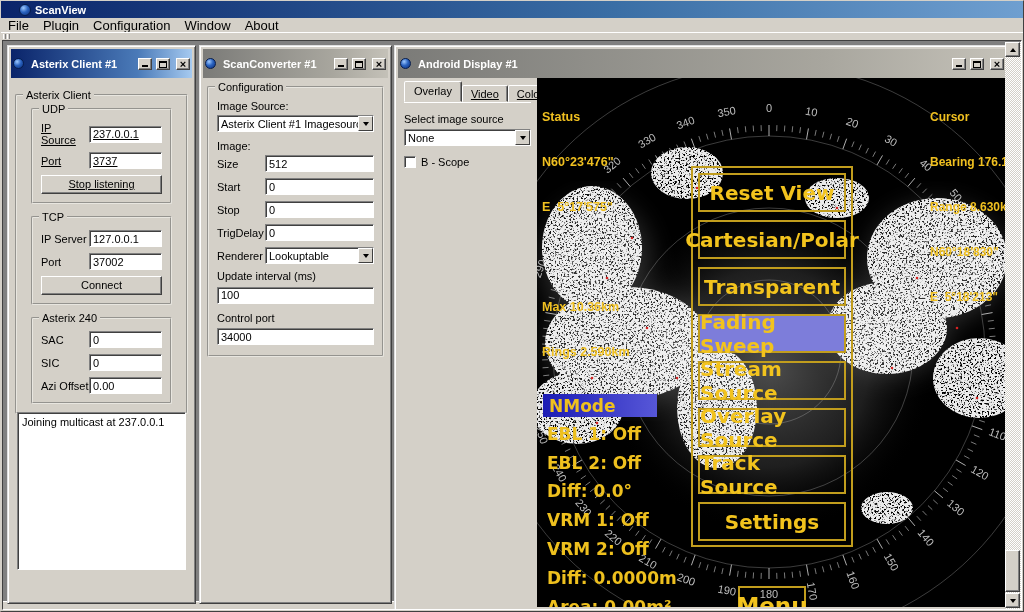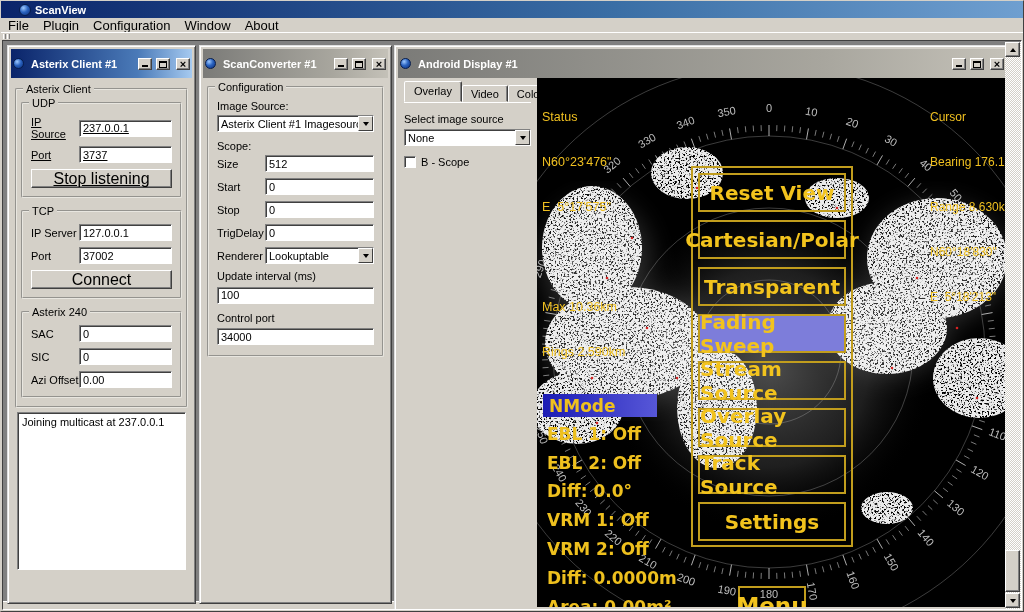--- a/index.html
+++ b/index.html
@@ -37,40 +37,40 @@
   .g-min{position:absolute;left:3px;bottom:2px;width:6px;height:2px;background:#000;}
   .g-max{position:absolute;left:2px;top:2px;width:8px;height:7px;border:1px solid #000;border-top-width:2px;}
   .g-x{position:absolute;left:0;top:-1px;width:100%;text-align:center;font-size:11px;font-weight:bold;color:#000;line-height:12px;}
   .wbody{flex:1;position:relative;overflow:hidden;}
   
   .group{border:2px groove #e8e6e0;border-radius:2px;position:relative;padding:12px 8px 8px;margin:8px 6px 0;}
   .group>.glabel{position:absolute;top:-7px;left:6px;background:var(--face);padding:0 3px;font-size:11px;}
   .row{display:flex;align-items:center;margin-bottom:6px;}
   .row .flabel{font-size:11px;width:48px;flex:none;}
   .tin{flex:1;height:17px;background:#fff;border:1px solid;border-color:#808080 #fff #fff #808080;box-shadow:inset 1px 1px 0 #404040;font-size:11px;padding:1px 3px;min-width:0;}
-  .btn{height:19px;width:100%;background:var(--face);border:1px solid;border-color:#fff #404040 #404040 #fff;box-shadow:inset -1px -1px 0 #808080;font-size:16px;text-align:center;line-height:17px;cursor:default;}
+  .btn{height:19px;width:100%;background:var(--face);border:1px solid;border-color:#fff #404040 #404040 #fff;box-shadow:inset -1px -1px 0 #808080;font-size:11px;text-align:center;line-height:17px;cursor:default;}
   .combo{display:flex;height:17px;background:#fff;border:1px solid;border-color:#808080 #fff #fff #808080;box-shadow:inset 1px 1px 0 #404040;font-size:11px;align-items:center;}
   .combo .cval{flex:1;padding:0 3px;white-space:nowrap;overflow:hidden;}
   .combo .cbtn{width:15px;height:100%;flex:none;background:var(--face);border:1px solid;border-color:#fff #404040 #404040 #fff;display:flex;align-items:center;justify-content:center;}
   .combo .cbtn .arrow{border-top:4px solid #000;}
   .logbox{position:absolute;left:6px;right:6px;top:334px;height:158px;background:#fff;border:1px solid;border-color:#808080 #fff #fff #808080;box-shadow:inset 1px 1px 0 #404040;font-size:11px;padding:3px 4px;}
   .slabel{font-size:11px;display:block;margin:0 0 3px;}
   
   .apanel{position:absolute;left:0;top:0;width:139px;bottom:0;background:var(--face);padding:5px 6px;}
   .tabs{display:flex;align-items:flex-end;height:20px;border-bottom:1px solid #fff;}
   .tab{font-size:11px;padding:2px 8px 3px;border:1px solid;border-color:#fff #404040 transparent #fff;border-radius:2px 2px 0 0;background:var(--face);position:relative;}
   .tab.sel{padding:3px 9px 4px;z-index:2;box-shadow:inset -1px 0 0 #808080;}
-  .tab:not(.sel){height:17px;margin-bottom:0;box-shadow:inset -1px 0 0 #808080;}
+  .tab:not(.sel){height:17px;margin-bottom:0;box-shadow:inset -1px 0 0 #808080;text-decoration:underline;}
   .cbrow{display:flex;align-items:center;gap:5px;margin-top:10px;}
   .cb{width:12px;height:12px;background:#fff;border:1px solid;border-color:#808080 #fff #fff #808080;box-shadow:inset 1px 1px 0 #404040;flex:none;}
   .cblabel{font-size:11px;}
   
   .radar{position:absolute;left:139px;top:0;right:0;bottom:0;background:#000;overflow:hidden;}
   .radar svg{position:absolute;left:0;top:0;}
-  .ry{position:absolute;color:var(--yellow);font-family:"DejaVu Sans",sans-serif;font-weight:normal;font-size:12.5px;line-height:15px;white-space:pre;}
+  .ry{position:absolute;color:var(--yellow);font-family:"DejaVu Sans",sans-serif;font-weight:bold;font-size:12.5px;line-height:15px;white-space:pre;}
   .readout{position:absolute;left:10px;color:#eec01e;font-family:"DejaVu Sans",sans-serif;font-weight:600;font-size:17px;white-space:nowrap;}
   .nbar{position:absolute;left:6px;top:316px;width:114px;height:23px;background:linear-gradient(90deg,var(--nbar1),var(--nbar2));}
   .rmenu{position:absolute;left:154px;top:88px;width:162px;height:381px;border:2px solid var(--mborder);padding:5px;display:flex;flex-direction:column;gap:8px;}
   .mitem{height:39px;flex:none;border:2px solid var(--mborder);color:#f2c31d;font-family:"DejaVu Sans",sans-serif;font-weight:bold;font-size:20px;display:flex;align-items:center;justify-content:center;cursor:default;}
   .mitem.active{background:var(--hl);}
   .menu-big{position:absolute;left:201px;top:508px;width:68px;height:40px;border:2px solid var(--mborder);color:#f2c31d;font-family:"DejaVu Sans",sans-serif;font-weight:bold;font-size:23px;display:flex;align-items:center;justify-content:center;}
   .powered{position:absolute;left:368px;top:537px;font-size:11px;font-weight:bold;color:#4c4c4c;white-space:nowrap;}
   .powered .brand{color:var(--red);}
 </style>
 </head>
@@ -104,21 +104,21 @@
             <span class="g-min"></span>
           </span>
         <span class="wbtn">
             <span class="g-max"></span>
           </span>
         <span class="wbtn close">
             <span class="g-x">×</span>
           </span>
       </div>
       <div class="wbody">
-        <div class="group" style="margin:10px 4px 0;padding:10px 4px 8px;">
+        <div class="group" style="margin:16px 4px 0;padding:10px 14px 8px;">
           <span class="glabel">Asterix Client</span>
           <div class="group" style="margin:2px 0 0;text-decoration:underline;">
             <span class="glabel">UDP</span>
             <div class="row">
                 <span class="flabel">IP Source</span>
                 <input class="tin" value="237.0.0.1" style="">
               </div>
             <div class="row">
                 <span class="flabel">Port</span>
                 <input class="tin" value="3737" style="">
@@ -174,21 +174,21 @@
       <div class="wbody">
         <div class="group" style="margin:8px 4px 0;padding:12px 8px 10px;">
           <span class="glabel">Configuration</span>
           <span class="slabel">Image Source:</span>
           <div class="combo" style="margin-bottom:8px;">
             <span class="cval">Asterix Client #1 Imagesource</span>
             <span class="cbtn">
                 <span class="arrow"></span>
               </span>
           </div>
-          <span class="slabel">Scope:</span>
+          <span class="slabel">Image:</span>
           <div id="sc-fields">
               <div class="row">
      <span class="flabel">Size</span>
      <input class="tin" value="512" style="">
    </div>
               <div class="row">
      <span class="flabel">Start</span>
      <input class="tin" value="0" style="">
    </div>
               <div class="row">

